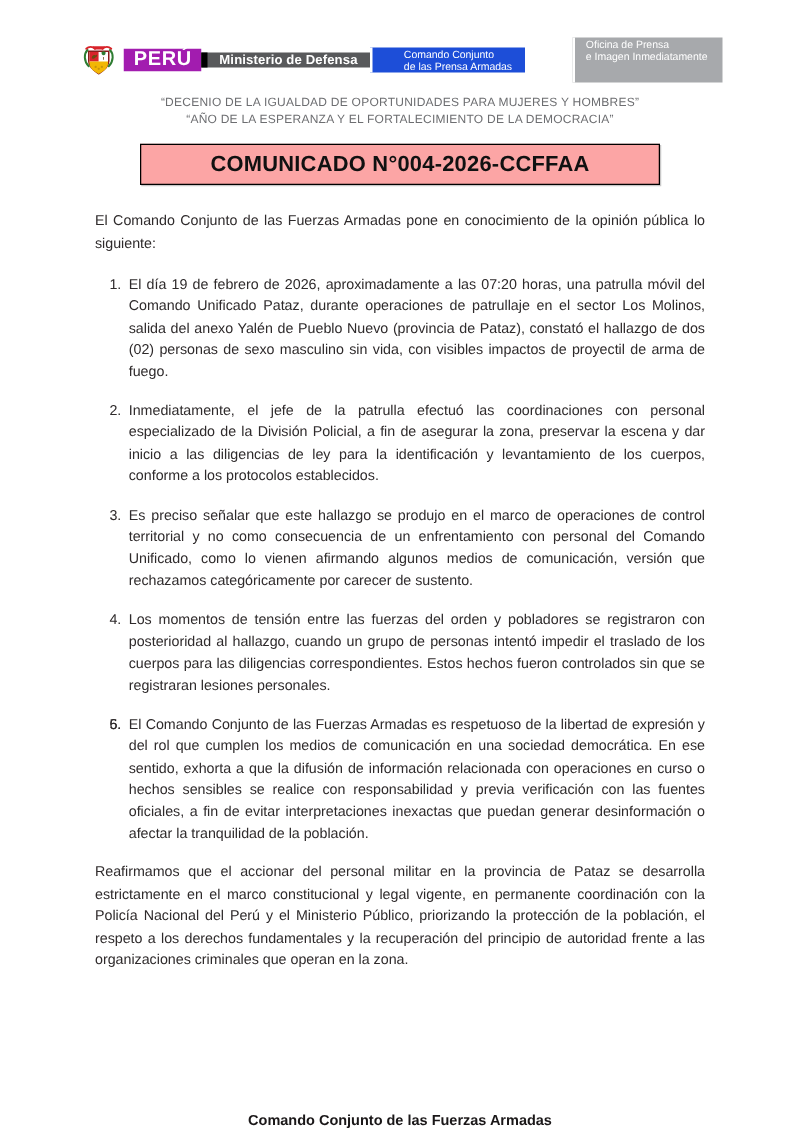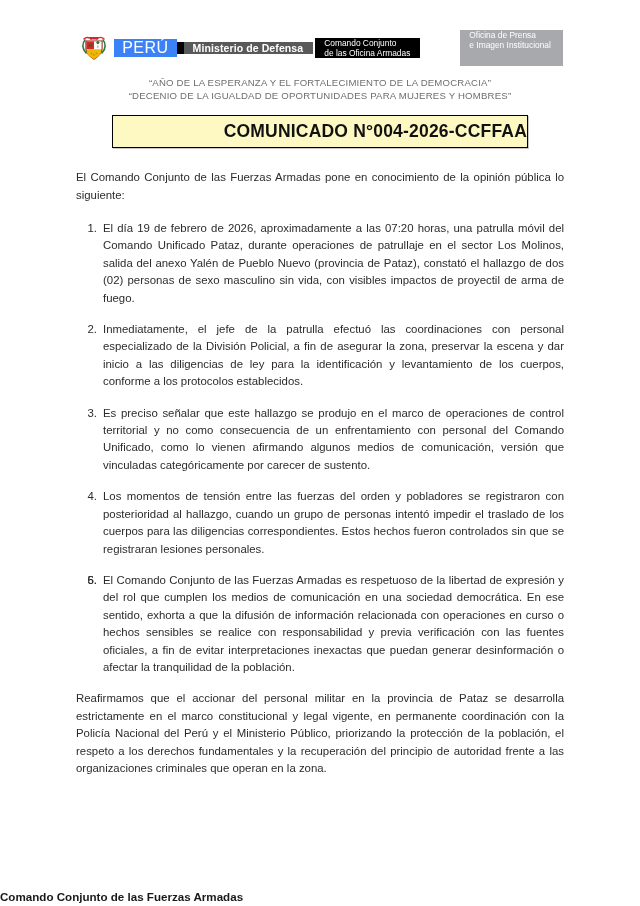--- a/index.html
+++ b/index.html
@@ -41,43 +41,43 @@
   }
   .emblem svg { display: block; }
 
   .logo-block {
     display: flex;
     align-items: center;
     height: 34px;
     box-sizing: border-box;
   }
   .logo-peru {
-    background: #3b82f6;
-    color: #ffffff;
-    font-weight: normal;
+    background: #a21caf;
+    color: #ffffff;
+    font-weight: bold;
     font-size: 16px;
     letter-spacing: 0.5px;
     padding: 0 8px;
     font-family: "Liberation Sans", sans-serif;
   }
   .logo-minde {
     background: #58595b;
     color: #ffffff;
     font-weight: bold;
     font-size: 10.5px;
     padding: 0 10px 0 9px;
     letter-spacing: 0.1px;
-    border-left: 7px solid #000000;
+    border-left: 5px solid #000000;
   }
   .logo-ccffaa {
-    background: #000000;
+    background: #1d4ed8;
     color: #ffffff;
     font-size: 8.4px;
     line-height: 10.4px;
-    padding: 0 10px 0 9px;
+    padding: 0 10px 0 25px;
     border-left: 2px solid #ffffff;
     font-family: "Liberation Sans", sans-serif;
   }
   .logo-oficina {
     background: #a7a9ac;
     color: #ffffff;
     font-size: 8.4px;
     line-height: 10.4px;
     padding: 0 12px 16px 9px;
     border-left: 2px solid #ffffff;
@@ -98,23 +98,23 @@
   .slogans div { white-space: nowrap; }
 
   
   .title-banner {
     margin: 13px auto 0 auto;
     width: 414px;
     height: 31px;
     border: 1.6px solid #000000;
     display: flex;
     align-items: center;
-    justify-content: flex-end;
+    justify-content: center;
     box-shadow: 1px 1px 0 #c8c8c8;
-    background: #fef9c3;
+    background: #fca5a5;
   }
   .title-banner .title-text {
     font-size: 17.5px;
     font-weight: bold;
     letter-spacing: 0.2px;
     color: #111111;
     font-family: "Liberation Sans", sans-serif;
   }
 
   
@@ -164,20 +164,21 @@
     text-align: justify;
     color: #2e2a2b;
   }
 
   
   .footer {
     position: absolute;
     left: 0;
     right: 0;
     bottom: 33px;
+    text-align: center;
     font-size: 11.6px;
     font-weight: bold;
     line-height: 15.5px;
     color: #1a1718;
   }
   .footer div { white-space: nowrap; }
 </style>
 </head>
 <body>
 
@@ -208,32 +209,32 @@
         <path d="M27 8 c-2 -2 -5 -2 -7 0" stroke="#d8232a" stroke-width="1.5" fill="none" stroke-linecap="round"></path>
         <path d="M12 6 h10 l-1.5 2.5 h-7 z" fill="#d8232a"></path>
       </svg>
     </div>
 
     <div class="logo-block">
       <div class="logo-peru">PERÚ</div>
       <div class="logo-minde">Ministerio de Defensa</div>
       <div class="logo-ccffaa logo-stack">
         <span>Comando Conjunto</span>
-        <span>de las Oficina Armadas</span>
+        <span>de las Prensa Armadas</span>
       </div>
       <div class="logo-oficina logo-stack">
         <span>Oficina de Prensa</span>
-        <span>e Imagen Institucional</span>
+        <span>e Imagen Inmediatamente</span>
       </div>
     </div>
   </div>
 
   <div class="slogans">
+    <div>“DECENIO DE LA IGUALDAD DE OPORTUNIDADES PARA MUJERES  Y HOMBRES”</div>
     <div>“AÑO DE LA ESPERANZA  Y EL FORTALECIMIENTO DE LA DEMOCRACIA”</div>
-    <div>“DECENIO DE LA IGUALDAD DE OPORTUNIDADES PARA MUJERES  Y HOMBRES”</div>
   </div>
 
   <div class="title-banner">
     <div class="title-text">COMUNICADO  N°004-2026-CCFFAA</div>
   </div>
 
   <div class="content">
 
     <p class="intro">El Comando Conjunto de las Fuerzas Armadas pone en conocimiento de la opinión pública lo siguiente:</p>
 
@@ -241,21 +242,21 @@
       <li>
         <span class="num">1.</span>
         <span>El día 19 de febrero de 2026, aproximadamente a las 07:20 horas, una patrulla móvil del Comando Unificado Pataz, durante operaciones de patrullaje en el sector Los Molinos, salida del anexo Yalén de Pueblo Nuevo (provincia de Pataz), constató el hallazgo de dos (02)  personas de sexo masculino sin vida, con visibles impactos de proyectil de arma de fuego.</span>
       </li>
       <li>
         <span class="num">2.</span>
         <span>Inmediatamente, el jefe de la patrulla efectuó las coordinaciones con personal especializado de la División Policial, a fin de asegurar la zona, preservar la escena y dar inicio a las diligencias de ley para la identificación y levantamiento de los cuerpos, conforme a los protocolos establecidos.</span>
       </li>
       <li>
         <span class="num">3.</span>
-        <span>Es preciso señalar que este hallazgo se produjo en el marco de operaciones de control territorial y no como consecuencia de un enfrentamiento con personal del Comando Unificado, como lo vienen afirmando algunos medios de comunicación, versión que vinculadas categóricamente por carecer de sustento.</span>
+        <span>Es preciso señalar que este hallazgo se produjo en el marco de operaciones de control territorial y no como consecuencia de un enfrentamiento con personal del Comando Unificado, como lo vienen afirmando algunos medios de comunicación, versión que rechazamos categóricamente por carecer de sustento.</span>
       </li>
       <li>
         <span class="num">4.</span>
         <span>Los momentos de tensión entre las fuerzas del orden y pobladores se registraron con posterioridad al hallazgo, cuando un grupo de personas intentó impedir el traslado de los cuerpos para las diligencias correspondientes. Estos hechos fueron controlados sin que se registraran lesiones personales.</span>
       </li>
       <li>
         <span class="num">5.</span>
       </li>
       <li>
         <span class="num">6.</span>

